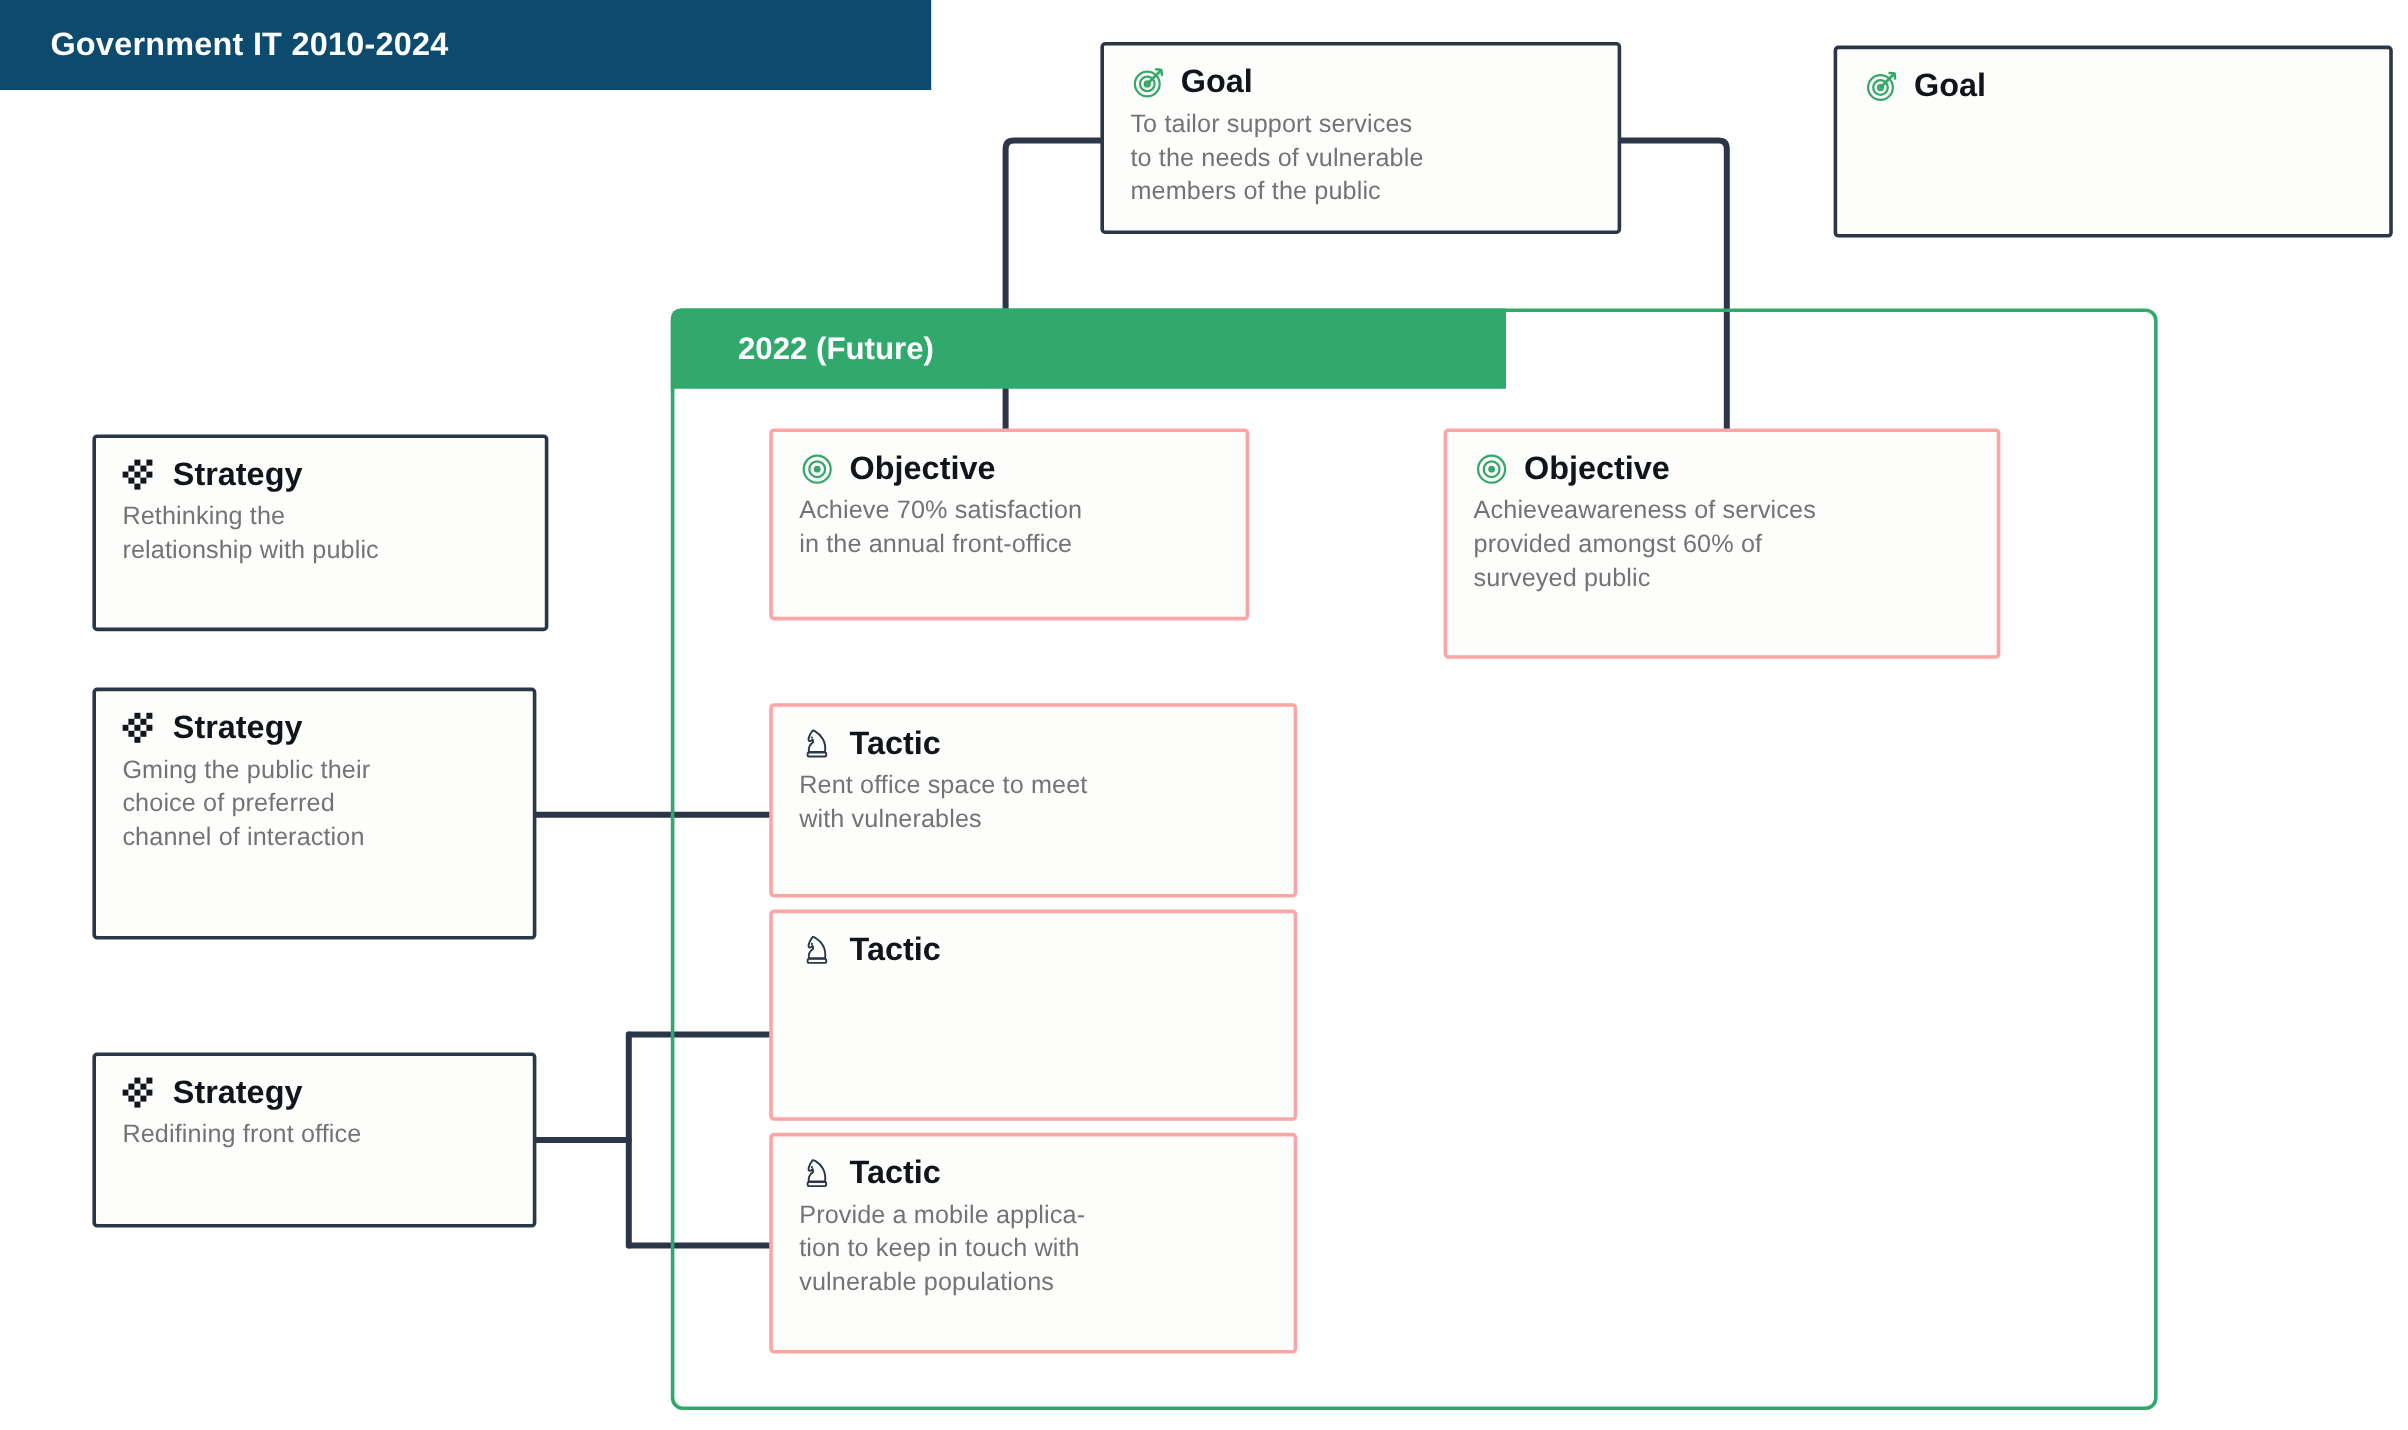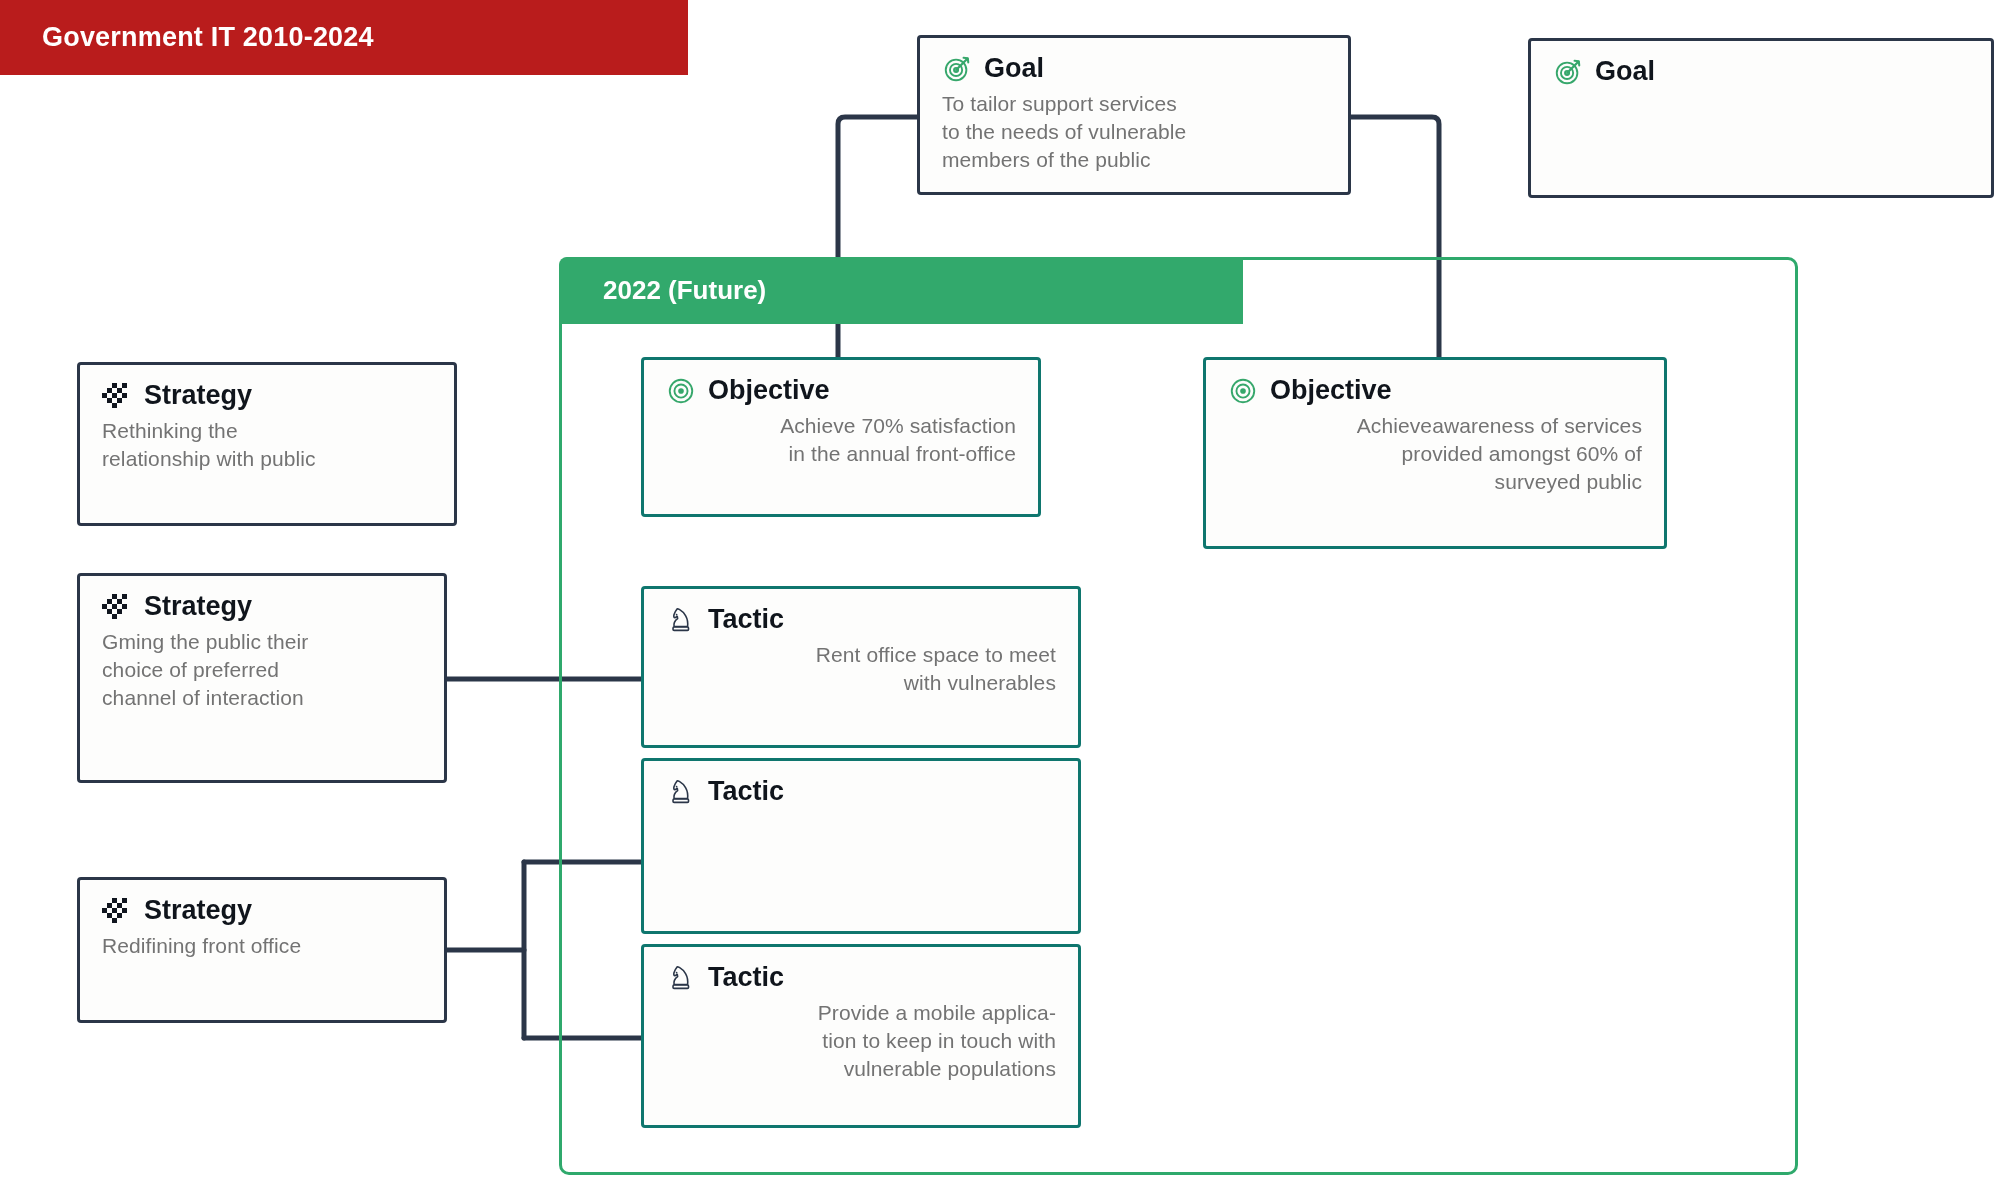--- a/index.html
+++ b/index.html
@@ -10,52 +10,52 @@
     overflow:hidden;
     position:relative;
   }
   .canvas{position:absolute;left:0;top:0;width:2007px;height:1192px;}
 
   
   .wires{position:absolute;left:0;top:0;width:2007px;height:1192px;pointer-events:none;}
 
   
   .title-banner{
-    position:absolute;left:0;top:0;width:688px;height:75px;
-    background:#b91c1c;
+    position:absolute;left:0;top:0;width:776px;height:75px;
+    background:#0c4a6e;
     display:flex;align-items:center;
   }
   .title-banner .title-text{
     color:#ffffff;font-size:27px;font-weight:bold;
     margin-left:42px;letter-spacing:.2px;
   }
 
   
   .period-box{
     position:absolute;left:559px;top:257px;width:1239px;height:918px;
     border:3px solid #2fa96c;border-radius:10px;
     background:transparent;box-sizing:border-box;
   }
   .period-band{
     position:absolute;left:559px;top:257px;width:684px;height:67px;
     background:#32a96c;border-top-left-radius:8px;
-    display:flex;align-items:center;
+    display:flex;align-items:center;padding-left:12px;
   }
   .period-band .period-label{
     color:#ffffff;font-size:26px;font-weight:bold;margin-left:44px;
   }
 
   
   .card{
     position:absolute;box-sizing:border-box;
     background:#fdfdfc;border-radius:4px;
     padding:16px 22px 16px 22px;
   }
   .card.dark{border:3px solid #2b3648;}
-  .card.green{border:3px solid #0f766e;text-align:right;}
+  .card.green{border:3px solid #fca5a5;}
 
   .card-head{display:flex;align-items:center;gap:12px;margin-bottom:6px;}
   .card-head .ctitle{
     font-size:27px;font-weight:bold;color:#10151c;line-height:1.1;
   }
   .card-body{
     font-size:21px;color:#737373;line-height:1.33;letter-spacing:.1px;
     white-space:pre-line;
   }
   .ico{flex:0 0 auto;width:30px;height:30px;display:block;}

